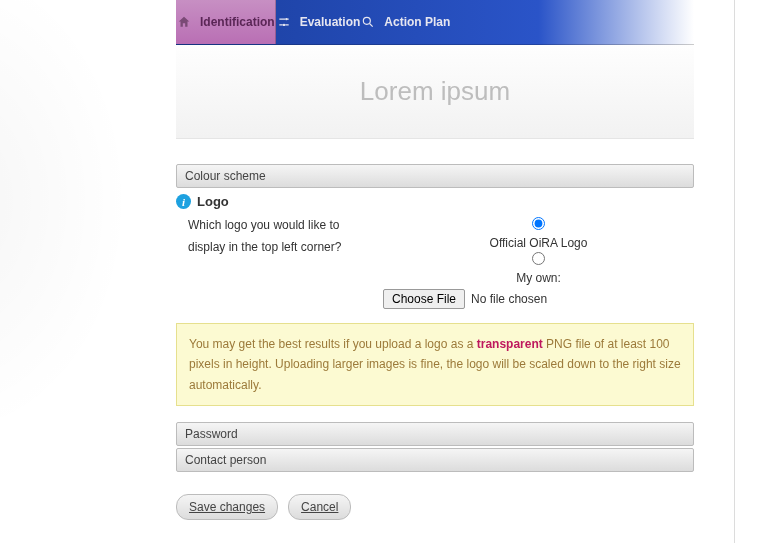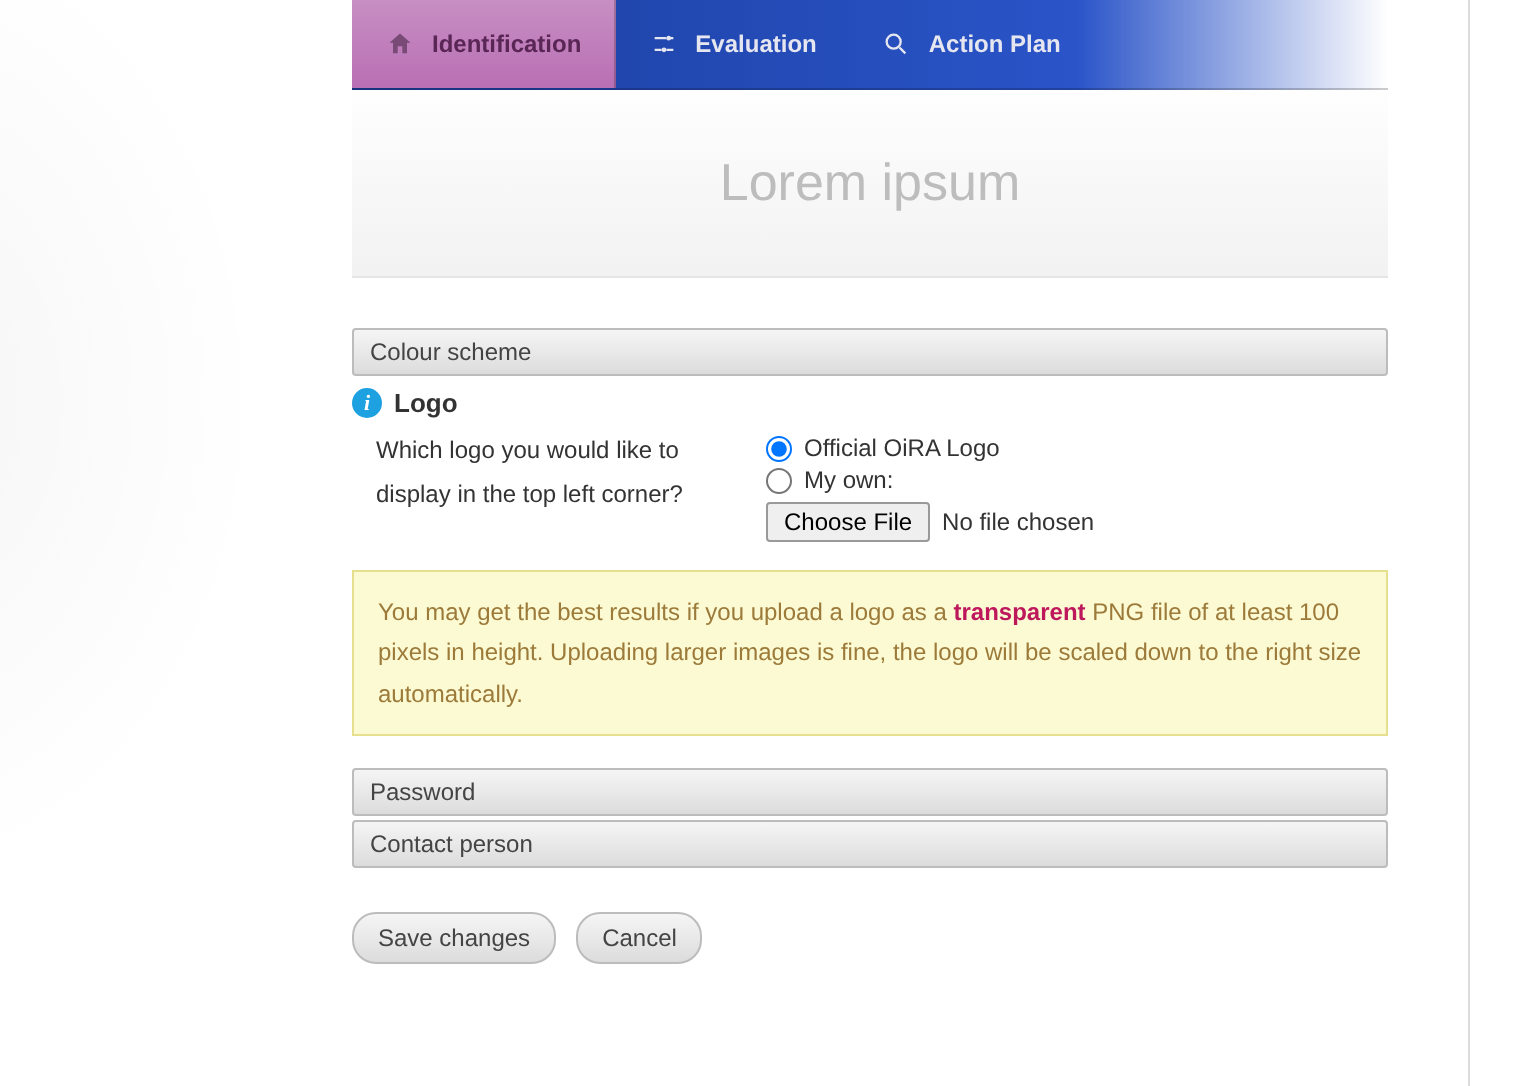--- a/index.html
+++ b/index.html
@@ -30,21 +30,21 @@
   height: 45px;
   background: linear-gradient(to right, #1b3f9e, #2a54c8 70%, #fff 100%);
   display: flex;
   align-items: stretch;
   border-bottom: 1px solid rgba(0,0,0,0.2);
 }
 .tab {
   display: flex;
   align-items: center;
   gap: 8px;
-  padding: 0 16px;
+  padding: 0 0;
   color: #e6e6f0;
   font-weight: bold;
   font-size: 12px;
   cursor: pointer;
 }
 .tab.active {
   background: linear-gradient(#c78fc3, #b96fb4);
   color: #5a2656;
   border-right: 1px solid rgba(0,0,0,0.2);
 }
@@ -76,21 +76,21 @@
   width: 15px; height: 15px; border-radius: 50%;
   background: #1da1e0; color: #fff; font-style: italic;
   font-weight: bold; font-size: 11px; display: inline-flex;
   align-items: center; justify-content: center;
   font-family: Georgia, serif;
 }
 .logo-label { font-weight: bold; font-size: 13px; color: #333; }
 .form-row { display: flex; gap: 40px; align-items: flex-start; }
 .form-question { width: 155px; line-height: 1.8; color: #333; margin-left: 12px; }
 .form-options { flex: 1; }
-.radio-line { display: flex; align-items: center; gap: 6px; margin: 2px 0; }
+.radio-line { display: flex; align-items: center; gap: 6px; margin: 2px 0; flex-direction: column; }
 .radio-line input[type="radio"] { margin: 0; }
 .file-line { display: flex; align-items: center; gap: 6px; margin-top: 4px; }
 .file-btn {
   font-family: Arial, sans-serif;
   font-size: 12px;
   padding: 2px 8px;
   background: #efefef;
   border: 1px solid #999;
   border-radius: 2px;
   cursor: pointer;
@@ -108,20 +108,21 @@
 .hint-box b { color: #be185d; }
 .buttons-row { margin-top: 22px; display: flex; gap: 10px; }
 .btn {
   background: linear-gradient(#f5f5f5, #dcdcdc);
   border: 1px solid #bcbcbc;
   border-radius: 12px;
   padding: 5px 12px;
   font-size: 12px;
   color: #444;
   cursor: pointer;
+  text-decoration: underline;
 }
 .right-border {
   position: absolute;
   left: 734px;
   top: 0;
   width: 1px;
   height: 543px;
   background: #dcdcdc;
 }
 </style>

